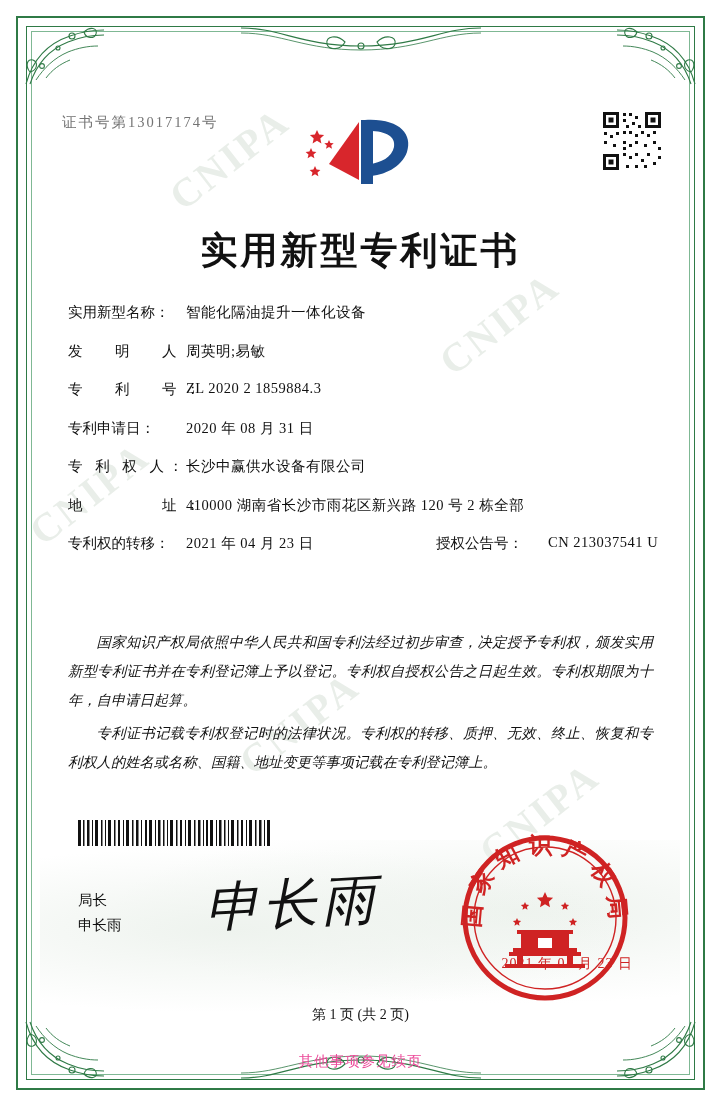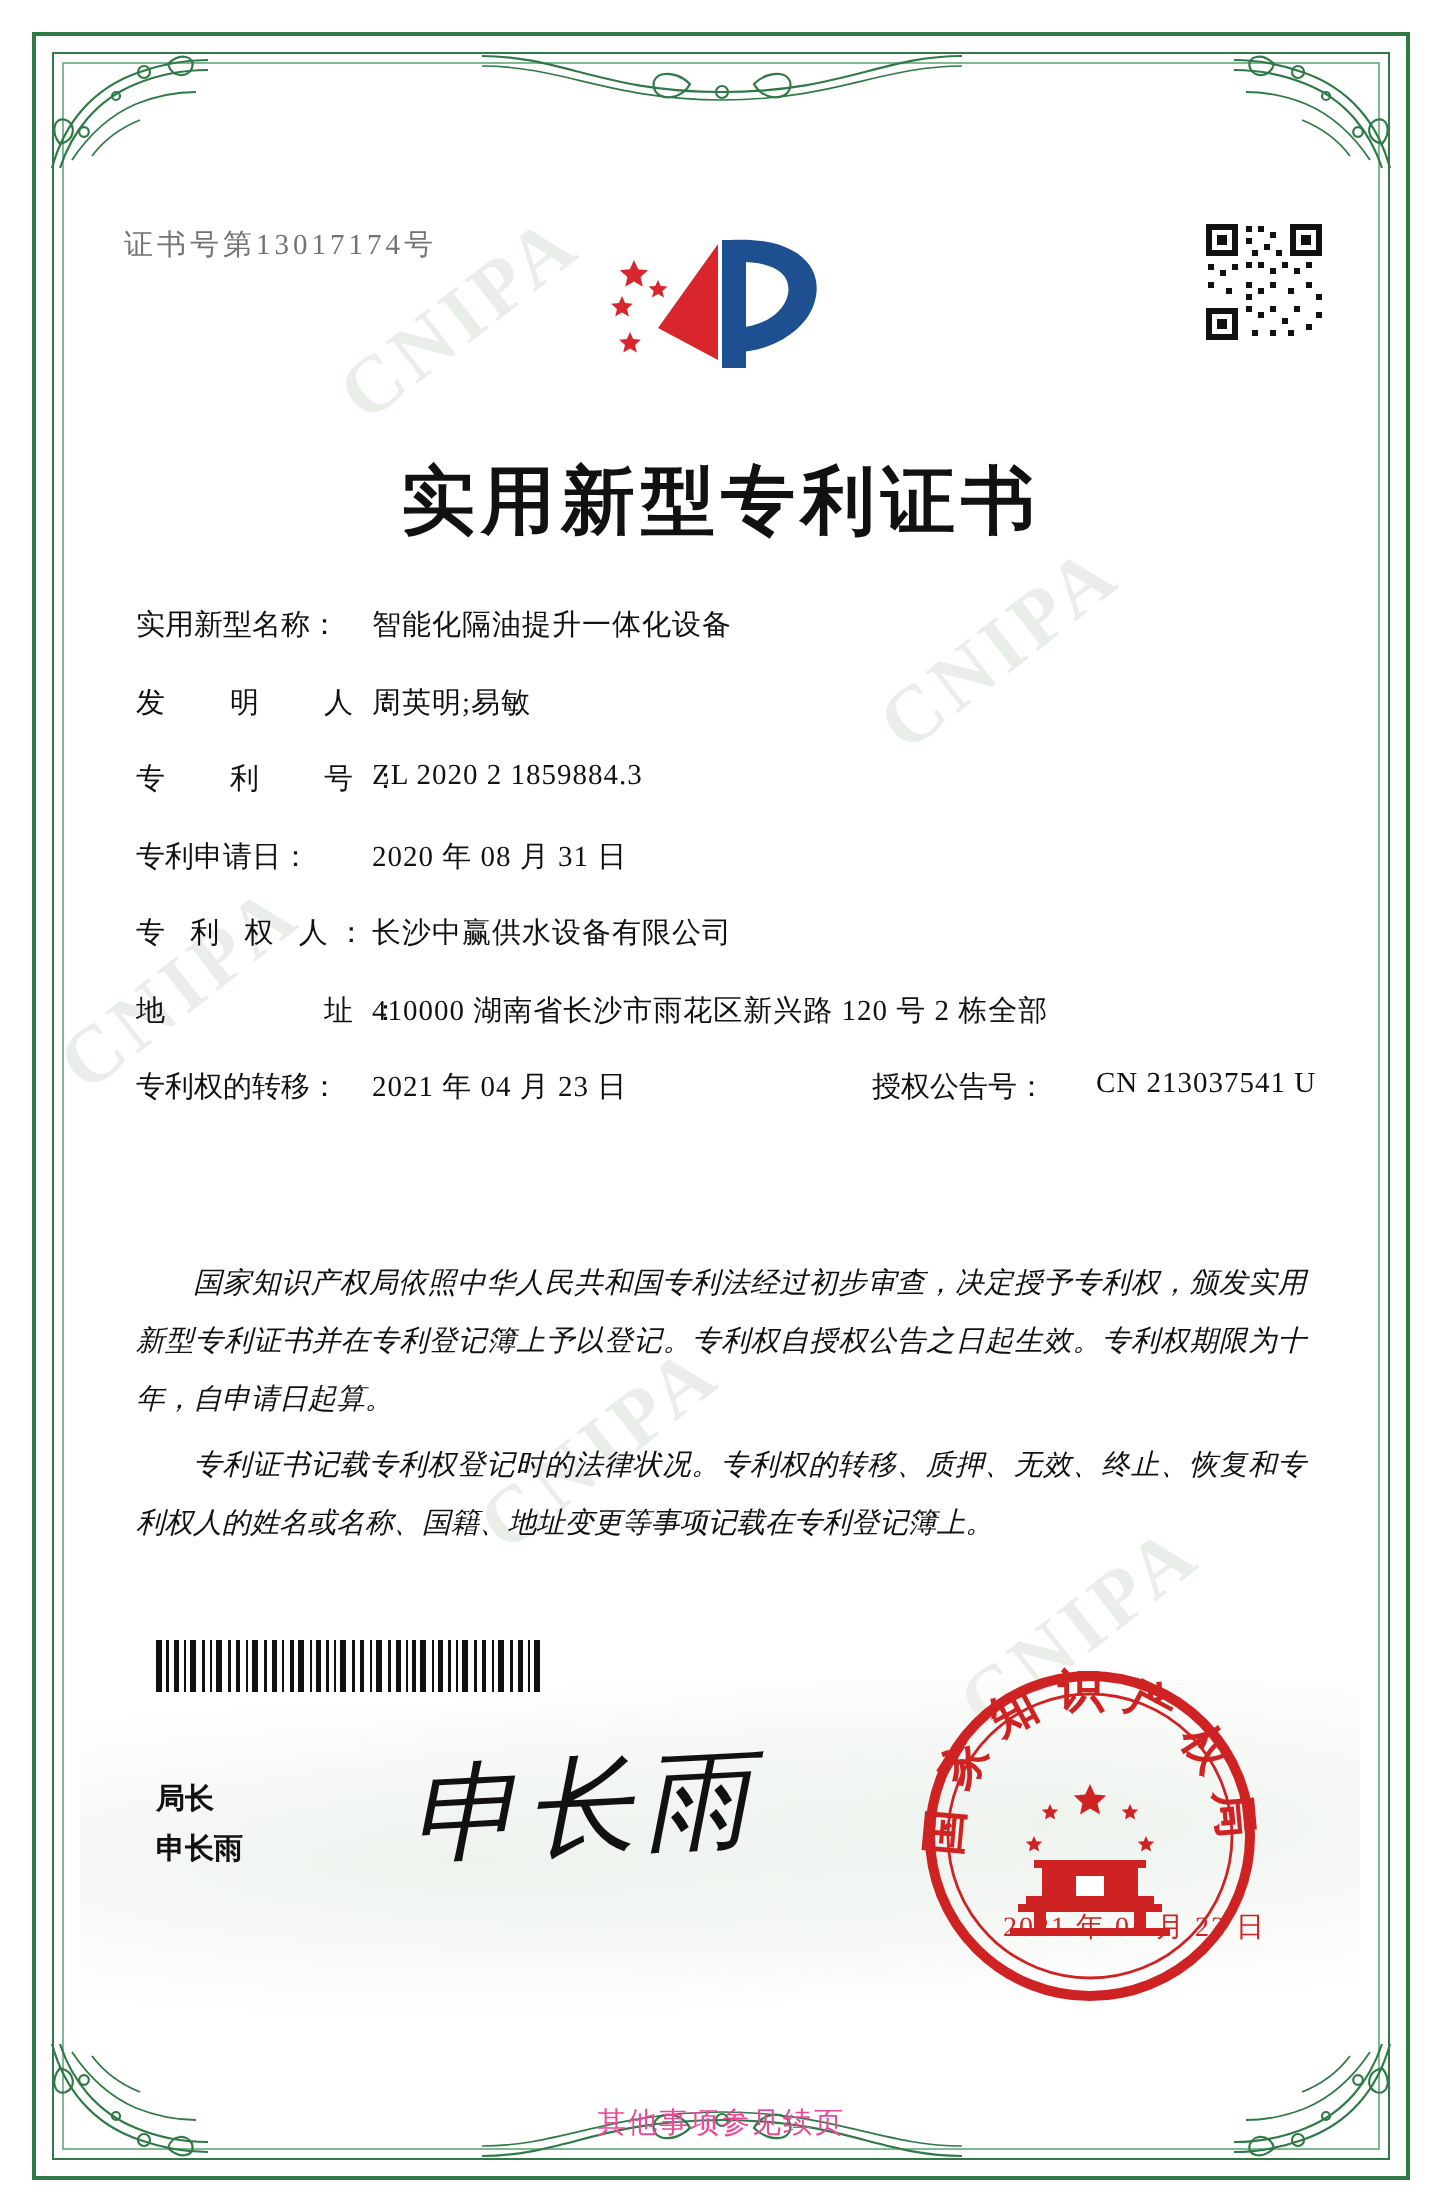--- a/index.html
+++ b/index.html
@@ -200,21 +200,20 @@
 
   
   .sig-label {
     position: absolute;
     left: 78px;
     top: 888px;
     font-size: 14.5px;
     line-height: 25px;
     color: #111;
     font-family: "Liberation Serif", serif;
-    font-weight: bold;
   }
   .sig-script {
     position: absolute;
     left: 205px;
     top: 868px;
     font-size: 54px;
     color: #111;
     font-family: "Liberation Serif", serif;
     font-style: italic;
     letter-spacing: 4px;
@@ -550,15 +549,16 @@
         <rect x="54" y="116" width="64" height="4"></rect>
         <rect x="50" y="120" width="72" height="4"></rect>
         <rect x="58" y="124" width="6" height="8"></rect>
         <rect x="108" y="124" width="6" height="8"></rect>
         <rect x="46" y="132" width="80" height="4"></rect>
       </g>
     </svg>
   </div>
   <div class="seal-date">2021 年 04 月 23 日</div>
 
+  <div class="page-no">第 1 页 (共 2 页)</div>
   <div class="footnote">其他事项参见续页</div>
 
 </div>
 
 </body></html>

